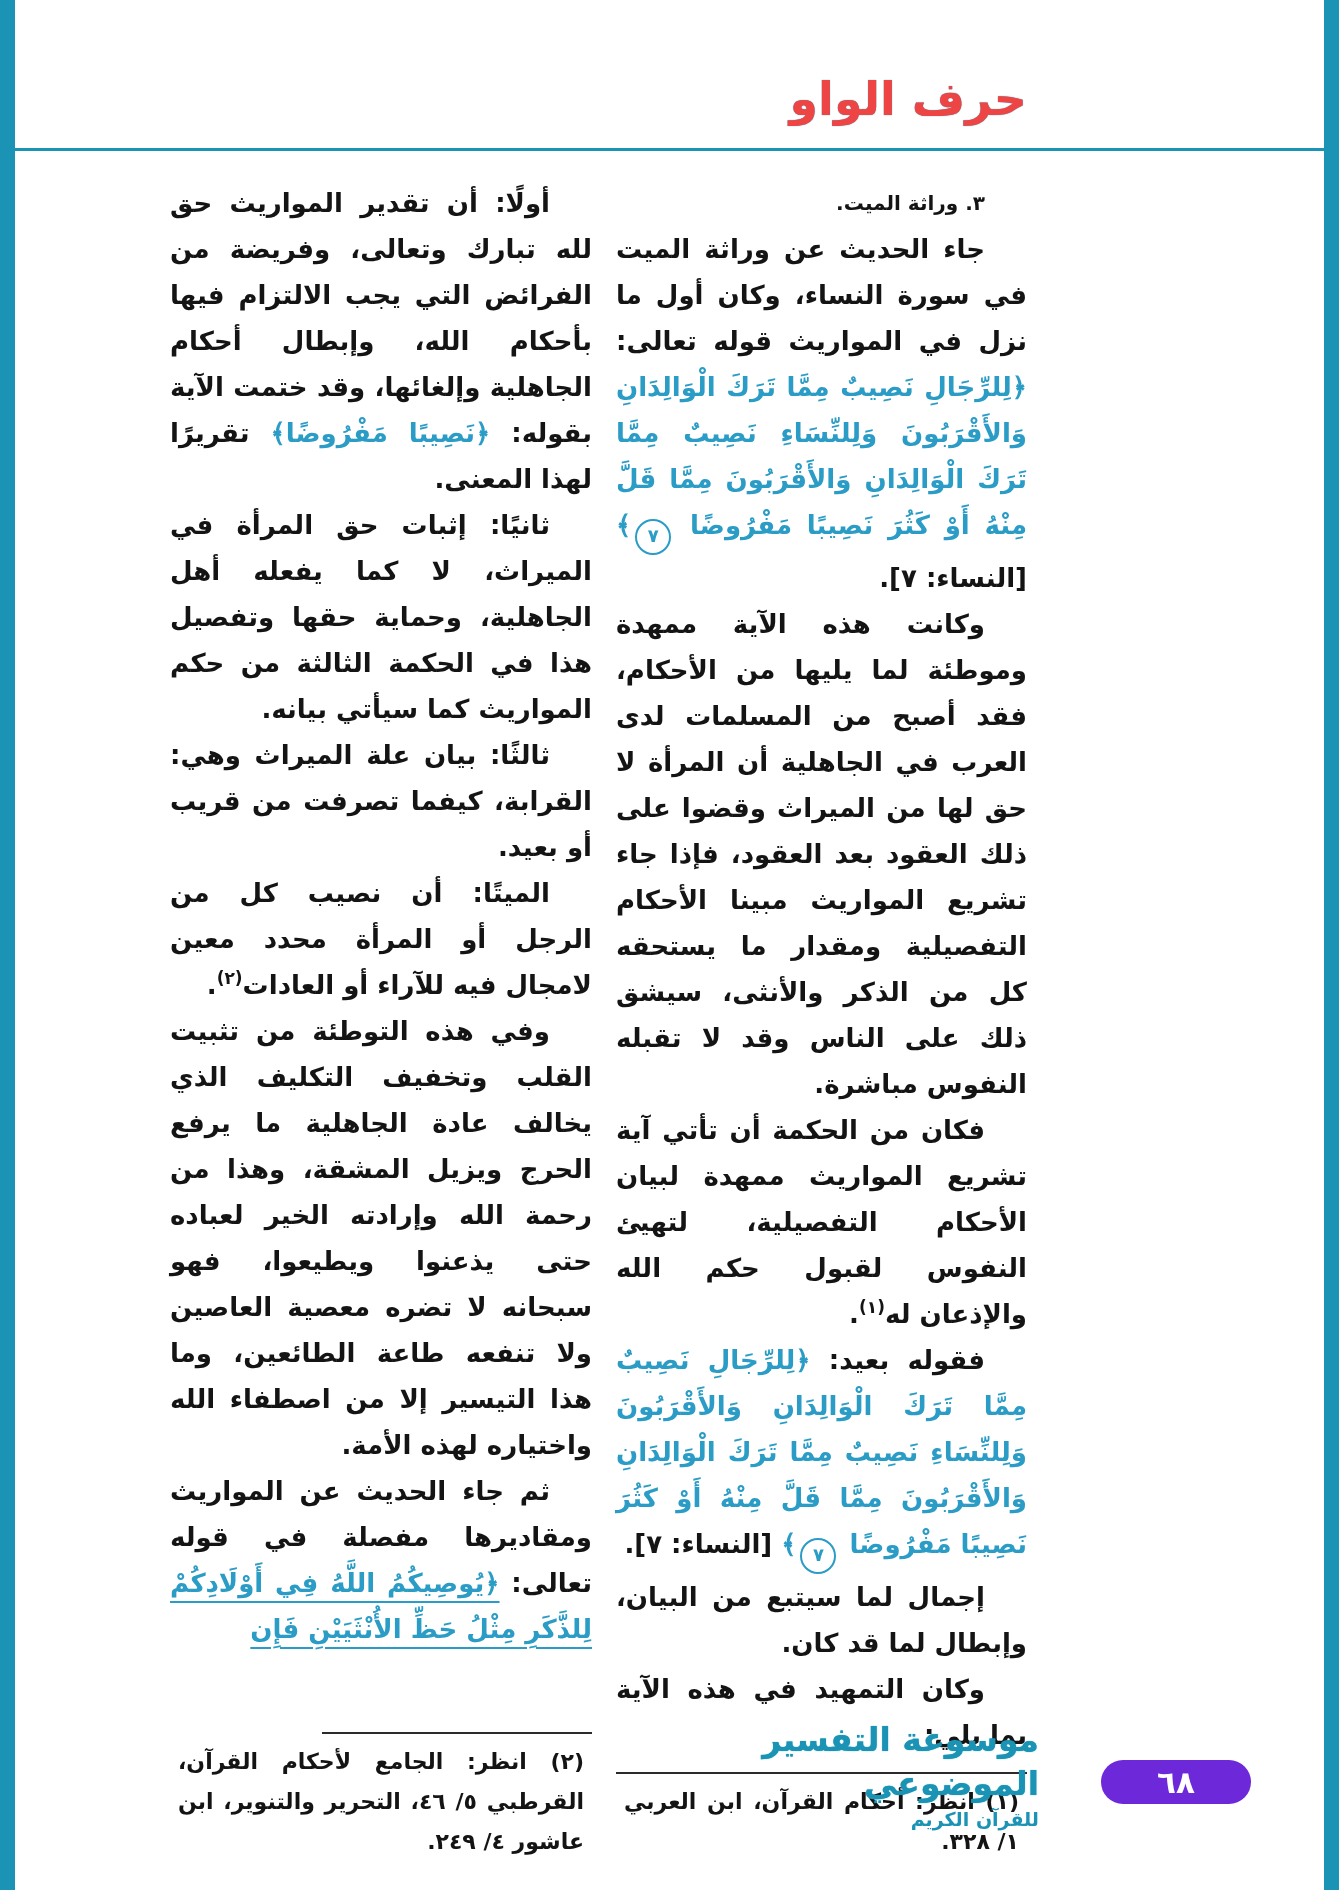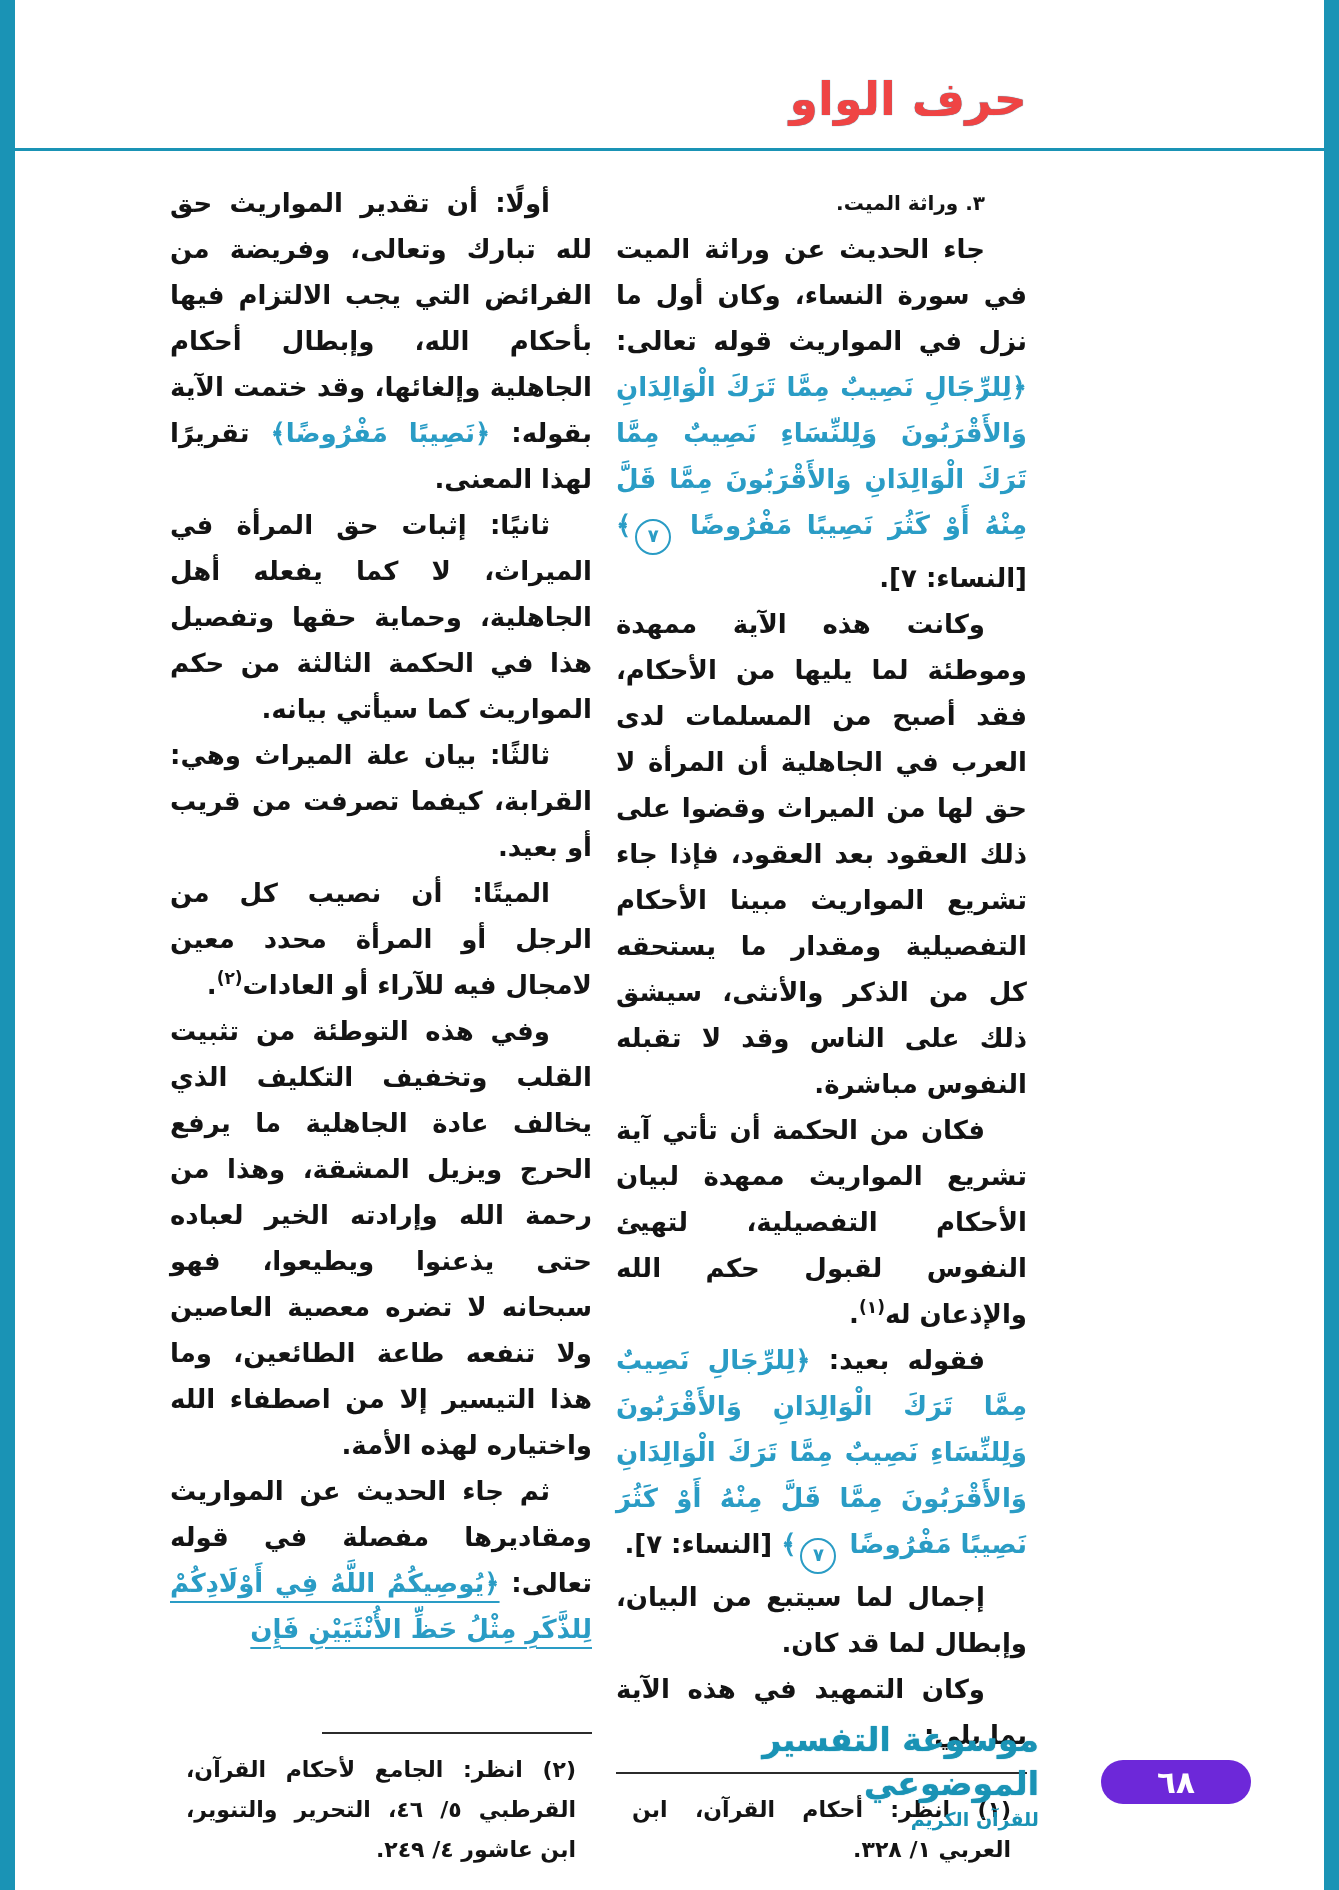--- a/index.html
+++ b/index.html
@@ -55,21 +55,21 @@
     color:#2a9cc5;font-size:18px;
     vertical-align:-8px;margin:0 4px;
     box-shadow:0 0 0 1px #ffffff inset;
   }
   .fn-mark{font-size:17px;vertical-align:super;line-height:0;}
   .fn-block{margin-top:auto;padding-top:14px;}
   .fn-rule{border:none;margin:0 0 8px auto;border-top:2px solid #2b2b2b;}
   .fn-rule.full{width:100%;}
   .fn-rule.partial{width:64%;margin-left:auto;margin-right:0;}
   .footnote{
-    margin:16px;
+    margin:8px;
     font-size:22px;line-height:40px;
     font-weight:bold;text-align:justify;
     color:#141414;
   }
   .footer-logo{
     position:absolute;bottom:58px;right:300px;
     width:300px;text-align:right;
     color:#1a93b5;
   }
   .footer-logo .l1{font-size:33px;font-weight:bold;line-height:44px;text-shadow:0 0 1px #1a93b5;}

